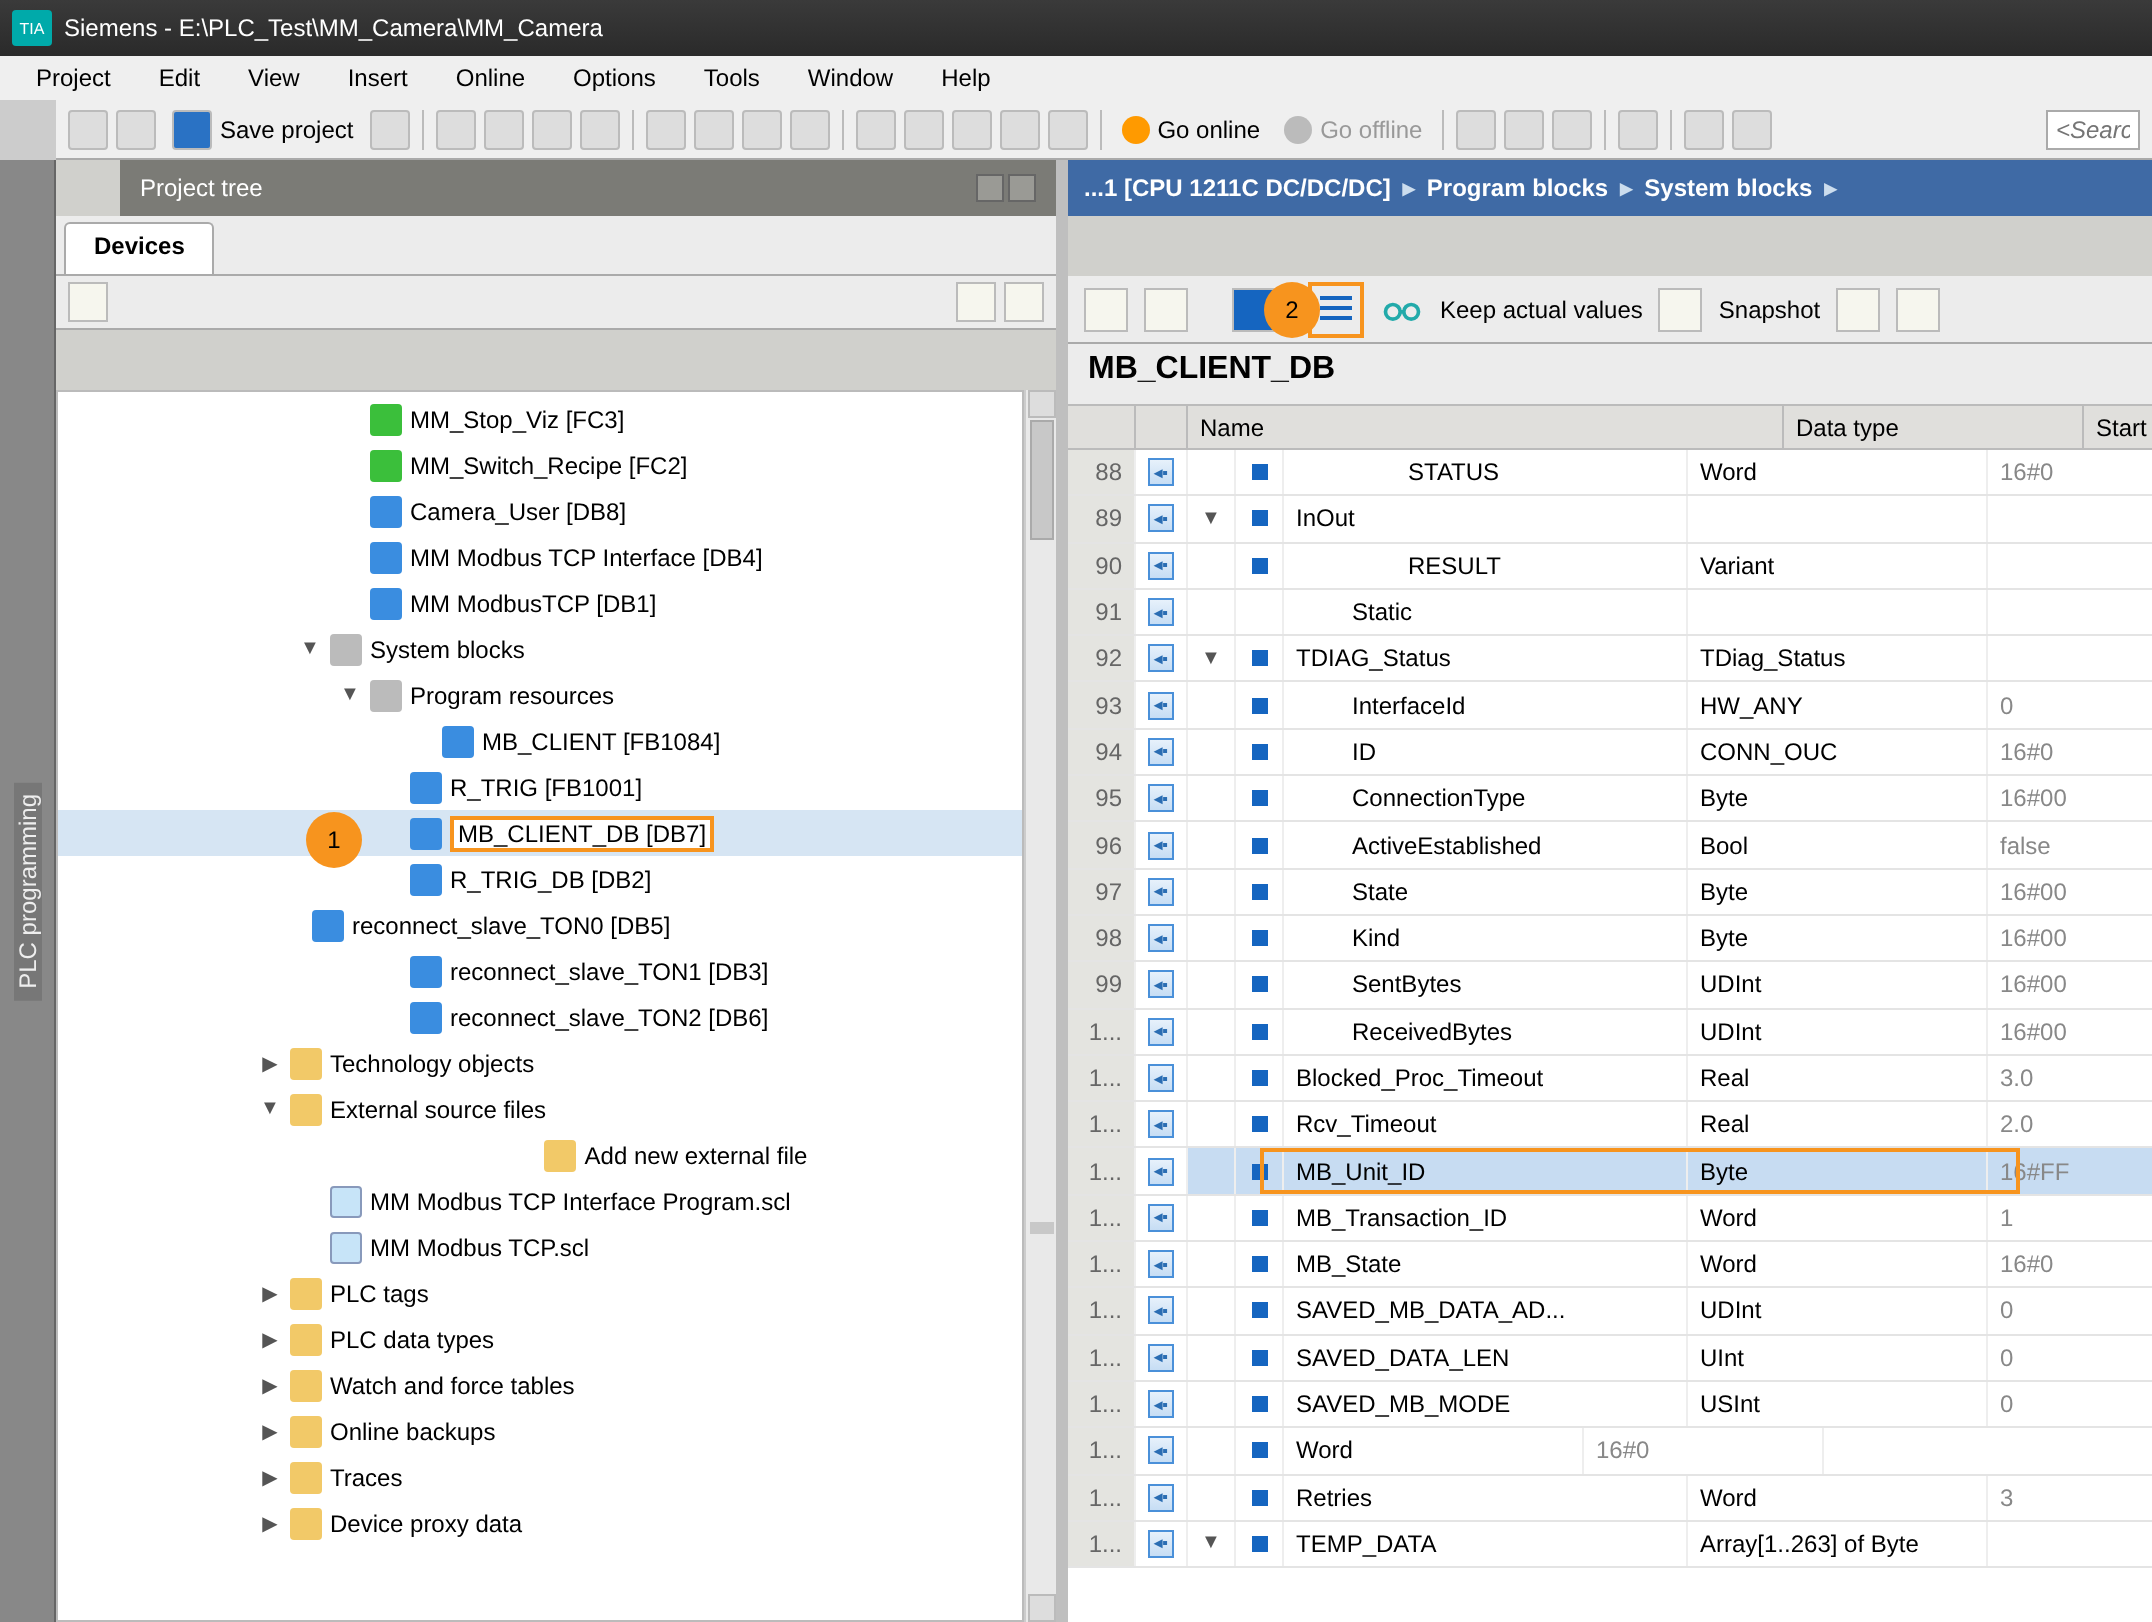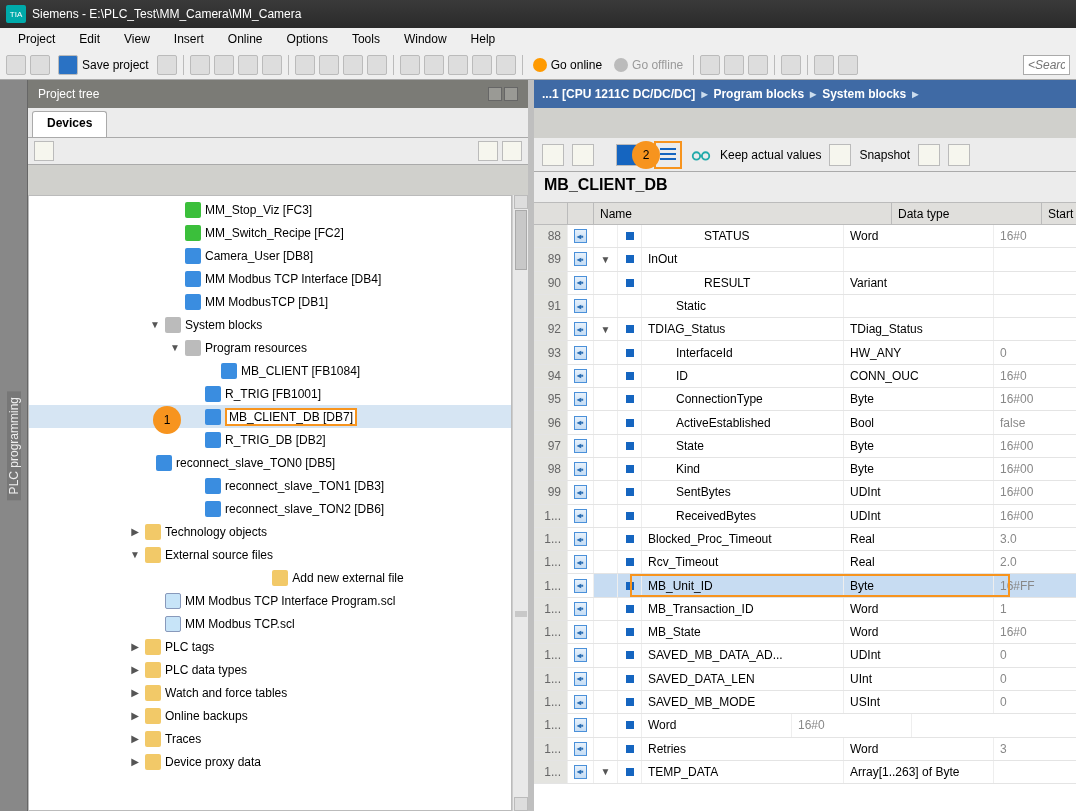--- a/index.html
+++ b/index.html
@@ -1,31 +1,31 @@
 <!DOCTYPE html>
 <html><head>
 <meta charset="utf-8">
 <style>
 * { box-sizing: border-box; margin:0; padding:0; font-family: "Tahoma", "Segoe UI", sans-serif; font-size:12px; }
 body { width:1076px; height:811px; overflow:hidden; background:#ccc; }
 .titlebar { height:28px; background:linear-gradient(#3a3a3a,#2a2a2a); color:#fff; display:flex; align-items:center; padding:0 6px; gap:6px; }
 .titlebar .logo { width:20px; height:18px; background:#0aa; font-size:8px; color:#fff; display:flex; align-items:center; justify-content:center; border-radius:2px; }
 .menubar { height:22px; background:#efefef; display:flex; align-items:center; padding:0 8px; gap:4px; }
 .menubar span { padding:2px 10px; cursor:default; }
-.toolbar { height:30px; background:#efefef; display:flex; align-items:center; gap:4px; padding:0 6px; border-bottom:1px solid #aaa; }
+.toolbar { height:30px; background:#efefef; display:flex; align-items:center; gap:4px; padding:0 6px; border-bottom:1px solid #aaa;margin-left:28px; }
 .toolbar .tb { width:20px; height:20px; background:#ddd; border:1px solid #bbb; border-radius:2px;}
 .toolbar .sep { width:1px; height:20px; background:#bbb; margin:0 2px;}
 .toolbar .txtbtn { display:flex; align-items:center; gap:4px; padding:0 4px;}
 .toolbar .search { margin-left:auto; }
 .toolbar .search input { width:47px; height:20px; border:1px solid #aaa; padding:0 4px; font-style:italic; color:#888;}
 .main { display:flex; height:731px; }
 .sidetab { width:28px; background:#888; color:#eee; display:flex; align-items:center; justify-content:center; border-right:1px solid #666;}
 .sidetab .rot { writing-mode:vertical-rl; transform:rotate(180deg); padding:6px 0; background:#777; white-space:nowrap;}
 .leftcol { width:500px; display:flex; flex-direction:column; background:#d0d0cc;}
-.panelhead { height:28px; background:#7b7b76; color:#fff; padding:0 10px; display:flex; align-items:center; justify-content:space-between;}
+.panelhead { height:28px; background:#7b7b76; color:#fff; padding:0 10px; display:flex; align-items:center; justify-content:space-between;margin-left:32px;}
 .panelhead .icons { display:flex; gap:2px; }
 .panelhead .icons .i { width:14px; height:14px; background:#9a9a95; border:1px solid #666; }
 .devicesbar { height:30px; background:#ececec; display:flex; align-items:flex-end; padding-left:4px; border-bottom:1px solid #aaa;}
 .devtab { background:#fff; border:1px solid #aaa; border-bottom:none; height:26px; padding:4px 14px 0 14px; border-radius:3px 3px 0 0; font-weight:bold;}
 .devtoolbar { height:27px; background:#ececec; display:flex; align-items:center; padding:0 6px; justify-content:space-between; border-bottom:1px solid #aaa;margin-bottom:30px;}
 .devtoolbar .tb { width:20px; height:20px; background:#f6f6ee; border:1px solid #bbb;}
 .devtoolbar .r { display:flex; gap:4px;}
 .tree { flex:1; overflow:auto; background:#fff; border:1px solid #bbb; margin:0; position:relative;}
 .treeinner { padding:2px 0 2px 0; }
 .treerow { display:flex; align-items:center; height:23px; padding-left:0; white-space:nowrap;}

